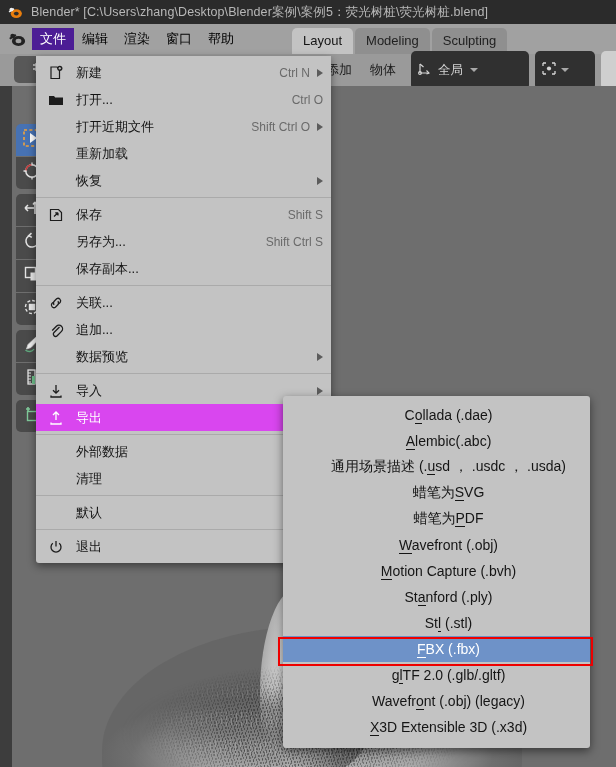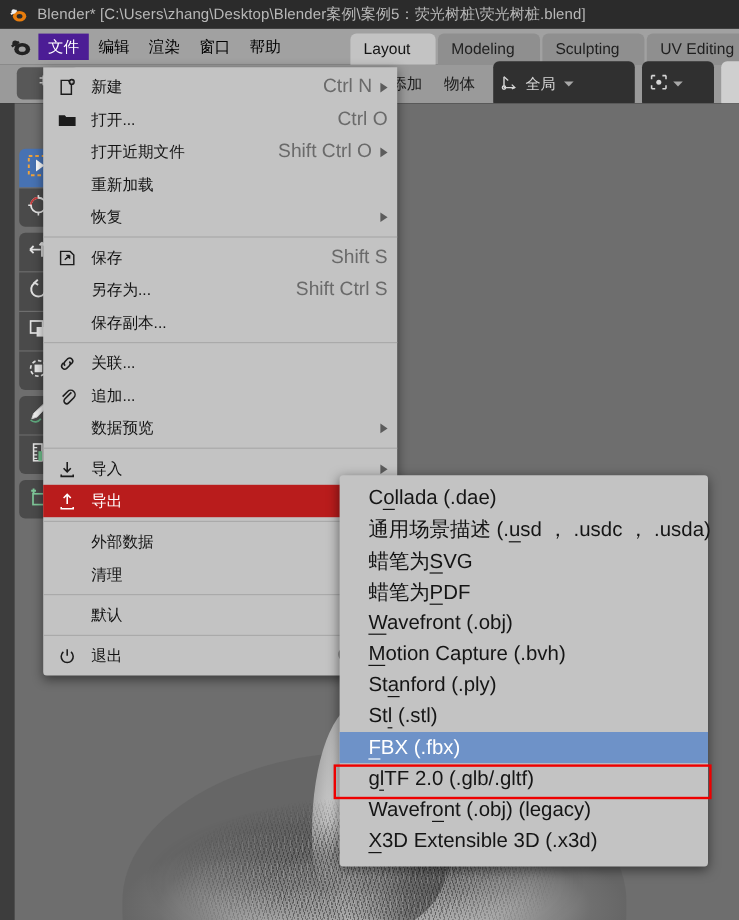--- a/index.html
+++ b/index.html
@@ -67,21 +67,21 @@
     position: absolute;
     left: 292px; top: 26px;
     height: 28px;
     display: flex;
     align-items: flex-end;
   }
   .wtab {
     font-size: 13px;
     color: #1f1f1f;
     background: #8f8f8f;
-    padding: 5px 21px 6px 11px;
+    padding: 5px 11px 6px 11px;
     border-radius: 5px 5px 0 0;
     margin-right: 2px;
     white-space: nowrap;
     line-height: 15px;
   }
   .wtab.active {
     background: #c3c3c3;
     color: #141414;
   }
 
@@ -236,40 +236,40 @@
     border-radius: 0 0 3px 3px;
   }
   .mrow {
     position: relative;
     height: 27px;
     display: flex;
     align-items: center;
     padding: 0 8px 0 8px;
     box-sizing: border-box;
   }
-  .mrow.hl { background: #b91c1c; }
+  .mrow.hl { background: #d946ef; }
   .mrow .mico {
     width: 22px; height: 16px;
     flex: 0 0 22px;
     display: flex;
     align-items: center;
     justify-content: flex-start;
     margin-left: 4px;
   }
   .mrow .mlabel {
     font-size: 13px;
     color: #141414;
     margin-left: 6px;
     white-space: nowrap;
     line-height: 14px;
   }
   .mrow.hl .mlabel { color: #ffffff; }
   .mrow .mkey {
     margin-left: auto;
-    font-size: 16px;
+    font-size: 12px;
     color: #6a6a6a;
     white-space: nowrap;
     line-height: 14px;
   }
   .mrow .marrow {
     width: 0; height: 0;
     border-top: 4.5px solid transparent;
     border-bottom: 4.5px solid transparent;
     border-left: 6px solid #5c5c5c;
     margin-left: 7px;
@@ -292,23 +292,24 @@
     box-shadow: 0 3px 10px rgba(0,0,0,.5);
     padding: 6px 0 8px 0;
     border-radius: 3px;
   }
   .erow {
     height: 26px;
     display: flex;
     align-items: center;
     padding-left: 24px;
     box-sizing: border-box;
-    font-size: 17px;
+    font-size: 14px;
     color: #151515;
     white-space: nowrap;
+    justify-content: center;
   }
   .erow.hl { background: #6e92c8; color: #ffffff; }
   .erow u { text-decoration: none; border-bottom: 1px solid currentColor; }
 
   
   #red-box {
     position: absolute;
     left: 278px; top: 637px;
     width: 315px; height: 29px;
     border: 2px solid #ee0000;
@@ -356,21 +357,20 @@
     <div class="menu-item">编辑</div>
     <div class="menu-item">渲染</div>
     <div class="menu-item">窗口</div>
     <div class="menu-item">帮助</div>
   </div>
 
   <div id="tabs">
     <div class="wtab active">Layout</div>
     <div class="wtab">Modeling</div>
     <div class="wtab">Sculpting</div>
-    <div class="wtab">UV Editing</div>
   </div>
 
   <div id="toolrow">
     <div class="tr-left" style="left:286px;">
       <div class="tr-menu">择</div>
       <div class="tr-menu">添加</div>
       <div class="tr-menu">物体</div>
 
       <div class="pill" style="width:106px;">
         <span>
@@ -664,20 +664,23 @@
       <span class="mlabel">退出</span>
       <span class="mkey">Ctrl Q</span>
     </div>
   </div>
 
   <div id="export-menu">
     <div class="erow">
         <span>C<u>o</u>llada (.dae)</span>
       </div>
     <div class="erow">
+        <span><u>A</u>lembic(.abc)</span>
+      </div>
+    <div class="erow">
         <span>通用场景描述 (.<u>u</u>sd ， .usdc ， .usda)</span>
       </div>
     <div class="erow">
         <span>蜡笔为<u>S</u>VG</span>
       </div>
     <div class="erow">
         <span>蜡笔为<u>P</u>DF</span>
       </div>
     <div class="erow">
         <span><u>W</u>avefront (.obj)</span>

